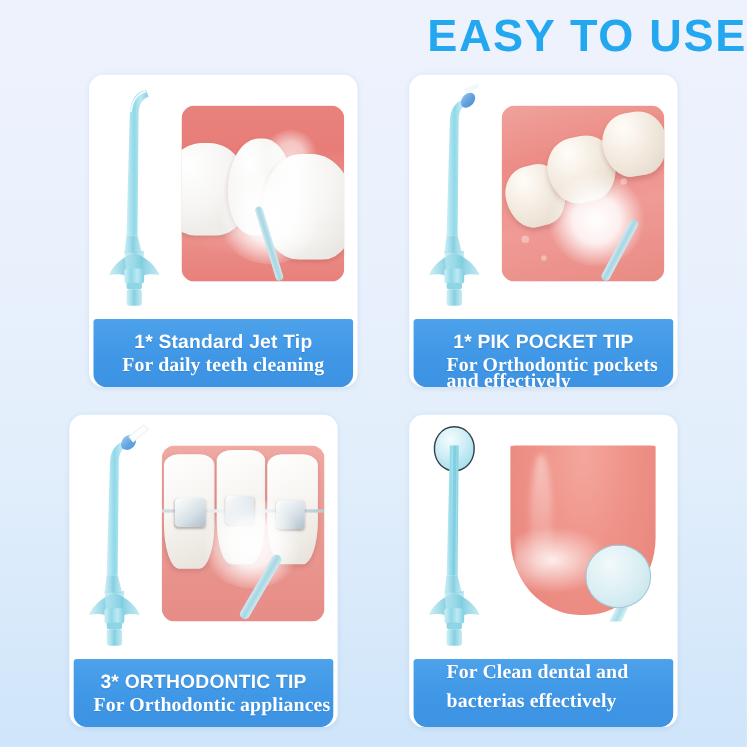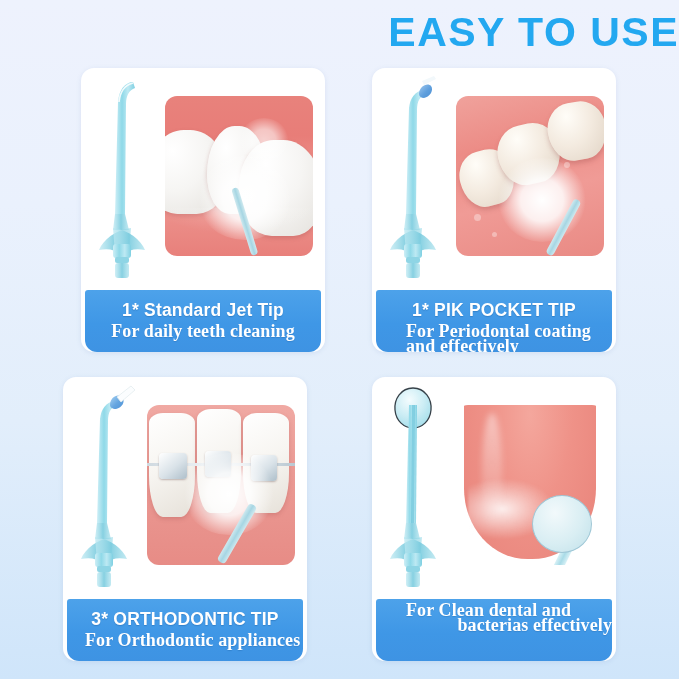--- a/index.html
+++ b/index.html
@@ -240,21 +240,21 @@
           <div class="bubble" style="left:36px;top:136px;width:5px;height:5px;"></div>
           <div class="bubble" style="left:108px;top:66px;width:6px;height:6px;"></div>
           <div class="spray s2-spray"></div>
           <div class="jetline s2-jet"></div>
         </div>
       </div>
 
     </div>
     <div class="label-bar">
       <div class="label-title">1* PIK POCKET TIP</div>
-      <div class="label-sub two-line">For Periodontal coating</div>
+      <div class="label-sub two-line">For Orthodontic pockets</div>
       <div class="label-sub two-line" style="margin-top:0;">and effectively</div>
     </div>
   </div>
 
   <div class="card c2">
     <div class="card-body">
 
       <div class="nozzle">
         <svg class="nz-svg" width="72" height="206" viewBox="0 0 72 206" aria-hidden="true">
           <defs>
@@ -349,17 +349,17 @@
           <div class="tongue-shine"></div>
           <div class="coating"></div>
           <div class="spoon-stem"></div>
           <div class="spoon"></div>
         </div>
       </div>
 
     </div>
     <div class="label-bar">
       <div class="label-sub two-line">For Clean dental and</div>
-      <div class="label-sub two-line" style="margin-top:0;text-align:right;">bacterias effectively</div>
+      <div class="label-sub two-line" style="margin-top:12px;">bacterias effectively</div>
     </div>
   </div>
 
 </div>
 
 </body></html>

